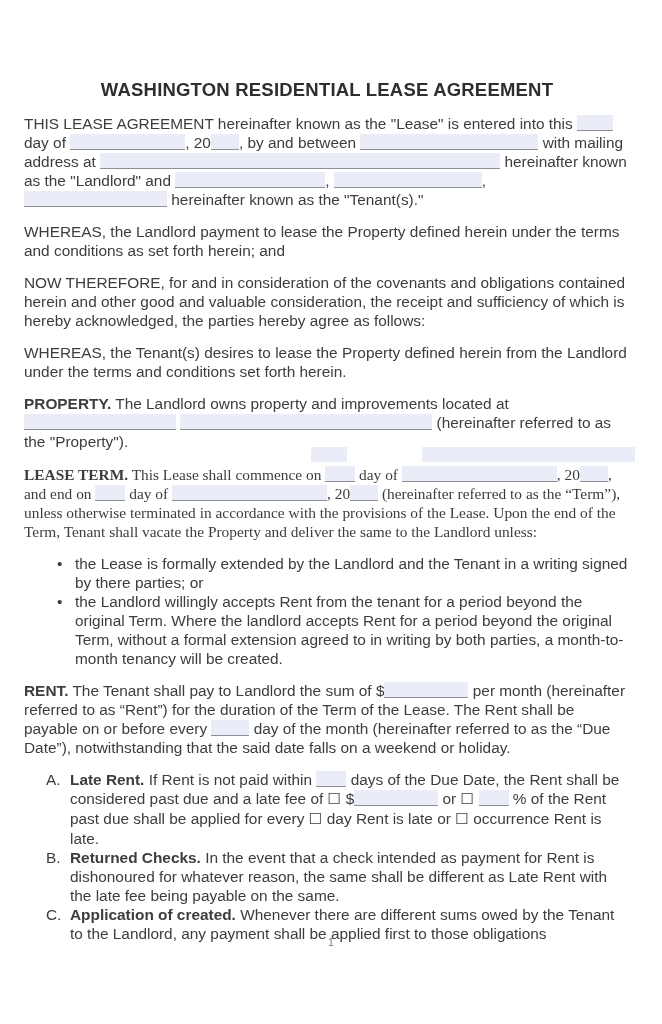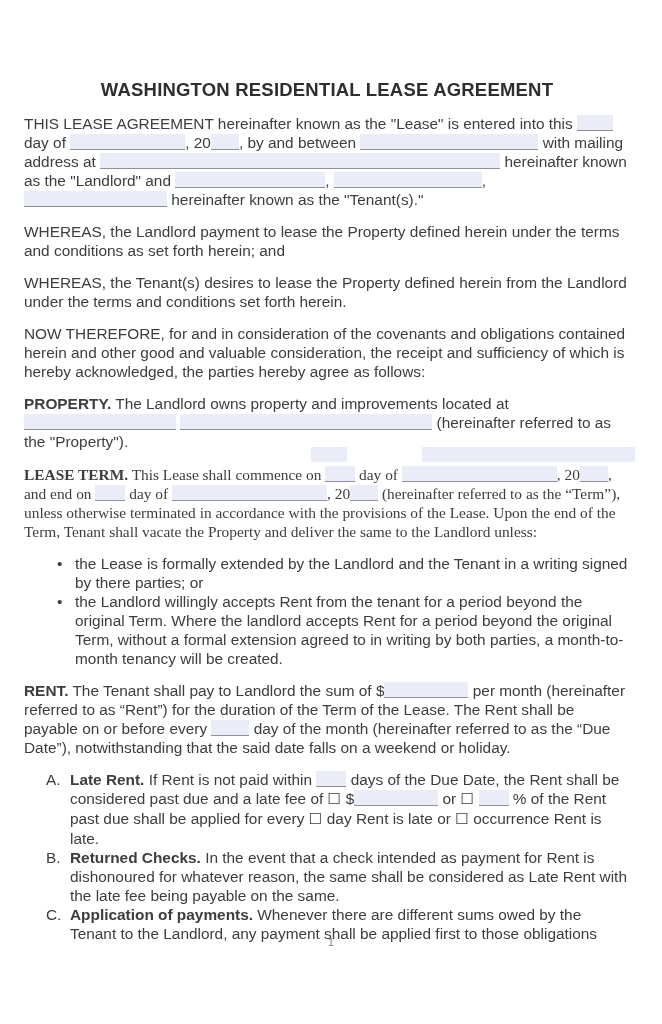--- a/index.html
+++ b/index.html
@@ -50,44 +50,44 @@
   }
 </style>
 </head>
 <body>
 
 <div class="page">
   <h1 class="doc-title">WASHINGTON RESIDENTIAL LEASE AGREEMENT</h1>
   <div id="doc-body">
       <p data-block="intro"><span>THIS LEASE AGREEMENT hereinafter known as the "Lease" is entered into this </span><span class="blank" style="width: 36px;"></span><span> day of </span><span class="blank" style="width: 115px;"></span><span>, 20</span><span class="blank" style="width: 28px;"></span><span>, by and between </span><span class="blank" style="width: 178px;"></span><span> with mailing address at </span><span class="blank" style="width: 400px;"></span><span> hereinafter known as the "Landlord" and </span><span class="blank" style="width: 150px;"></span><span>, </span><span class="blank" style="width: 148px;"></span><span>, </span><span class="blank" style="width: 143px;"></span><span> hereinafter known as the "Tenant(s)."</span></p>
       <p data-block="whereas-landlord"><span>WHEREAS, the Landlord payment to lease the Property defined herein under the terms and conditions as set forth herein; and</span></p>
+      <p data-block="now-therefore"><span>NOW THEREFORE, for and in consideration of the covenants and obligations contained herein and other good and valuable consideration, the receipt and sufficiency of which is hereby acknowledged, the parties hereby agree as follows:</span></p>
       <p data-block="whereas-tenant"><span>WHEREAS, the Tenant(s) desires to lease the Property defined herein from the Landlord under the terms and conditions set forth herein.</span></p>
-      <p data-block="now-therefore"><span>NOW THEREFORE, for and in consideration of the covenants and obligations contained herein and other good and valuable consideration, the receipt and sufficiency of which is hereby acknowledged, the parties hereby agree as follows:</span></p>
       <p class="mt-md" data-block="property"><span class="b">PROPERTY.</span><span> The Landlord owns property and improvements located at</span><span class="blank" style="width: 152px;"></span><span> </span><span class="blank" style="width: 252px;"></span><span> (hereinafter referred to as the "Property").</span></p>
       <p class="mt-lg" data-block="lease-term"><span class="b">LEASE TERM.</span><span> This Lease shall commence on </span><span class="blank" style="width: 30px;"></span><span> day of </span><span class="blank" style="width: 155px;"></span><span>, 20</span><span class="blank" style="width: 28px;"></span><span>, and end on </span><span class="blank" style="width: 30px;"></span><span> day of </span><span class="blank" style="width: 155px;"></span><span>, 20</span><span class="blank" style="width: 28px;"></span><span> (hereinafter referred to as the “Term”), unless otherwise terminated in accordance with the provisions of the Lease. Upon the end of the Term, Tenant shall vacate the Property and deliver the same to the Landlord unless:</span></p>
       <div class="bullets">
         <div class="li">
           <span class="marker">•</span>
           <span class="content">the Lease is formally extended by the Landlord and the Tenant in a writing signed by there parties; or</span>
         </div>
         <div class="li">
           <span class="marker">•</span>
           <span class="content">the Landlord willingly accepts Rent from the tenant for a period beyond the original Term. Where the landlord accepts Rent for a period beyond the original Term, without a formal extension agreed to in writing by both parties, a month-to-month tenancy will be created.</span>
         </div>
       </div>
       <p class="mt-sm" data-block="rent"><span class="b">RENT.</span><span> The Tenant shall pay to Landlord the sum of $</span><span class="blank" style="width: 84px;"></span><span> per month (hereinafter referred to as “Rent”) for the duration of the Term of the Lease. The Rent shall be payable on or before every </span><span class="blank" style="width: 38px;"></span><span> day of the month (hereinafter referred to as the “Due Date”), notwithstanding that the said date falls on a weekend or holiday.</span></p>
       <div class="lettered">
         <div class="li">
           <span class="marker">A.</span>
           <span class="content"><span class="b">Late Rent.</span><span> If Rent is not paid within </span><span class="blank" style="width: 30px;"></span><span> days of the Due Date, the Rent shall be considered past due and a late fee of </span><span class="cb">☐</span><span> $</span><span class="blank" style="width: 84px;"></span><span> or </span><span class="cb">☐</span><span> </span><span class="blank" style="width: 30px;"></span><span> % of the Rent past due shall be applied for every </span><span class="cb">☐</span><span> day Rent is late or </span><span class="cb">☐</span><span> occurrence Rent is late.</span></span>
         </div>
         <div class="li">
           <span class="marker">B.</span>
-          <span class="content"><span class="b">Returned Checks.</span><span> In the event that a check intended as payment for Rent is dishonoured for whatever reason, the same shall be considered as Late Rent with the late fee being payable on the same.</span></span>
+          <span class="content"><span class="b">Returned Checks.</span><span> In the event that a check intended as payment for Rent is dishonoured for whatever reason, the same shall be different as Late Rent with the late fee being payable on the same.</span></span>
         </div>
         <div class="li">
           <span class="marker">C.</span>
-          <span class="content"><span class="b">Application of payments.</span><span> Whenever there are different sums owed by the Tenant to the Landlord, any payment shall be applied first to those obligations</span></span>
+          <span class="content"><span class="b">Application of created.</span><span> Whenever there are different sums owed by the Tenant to the Landlord, any payment shall be applied first to those obligations</span></span>
         </div>
       </div>
     </div>
   <div class="page-number">1</div>
 </div>
 
 </body></html>

